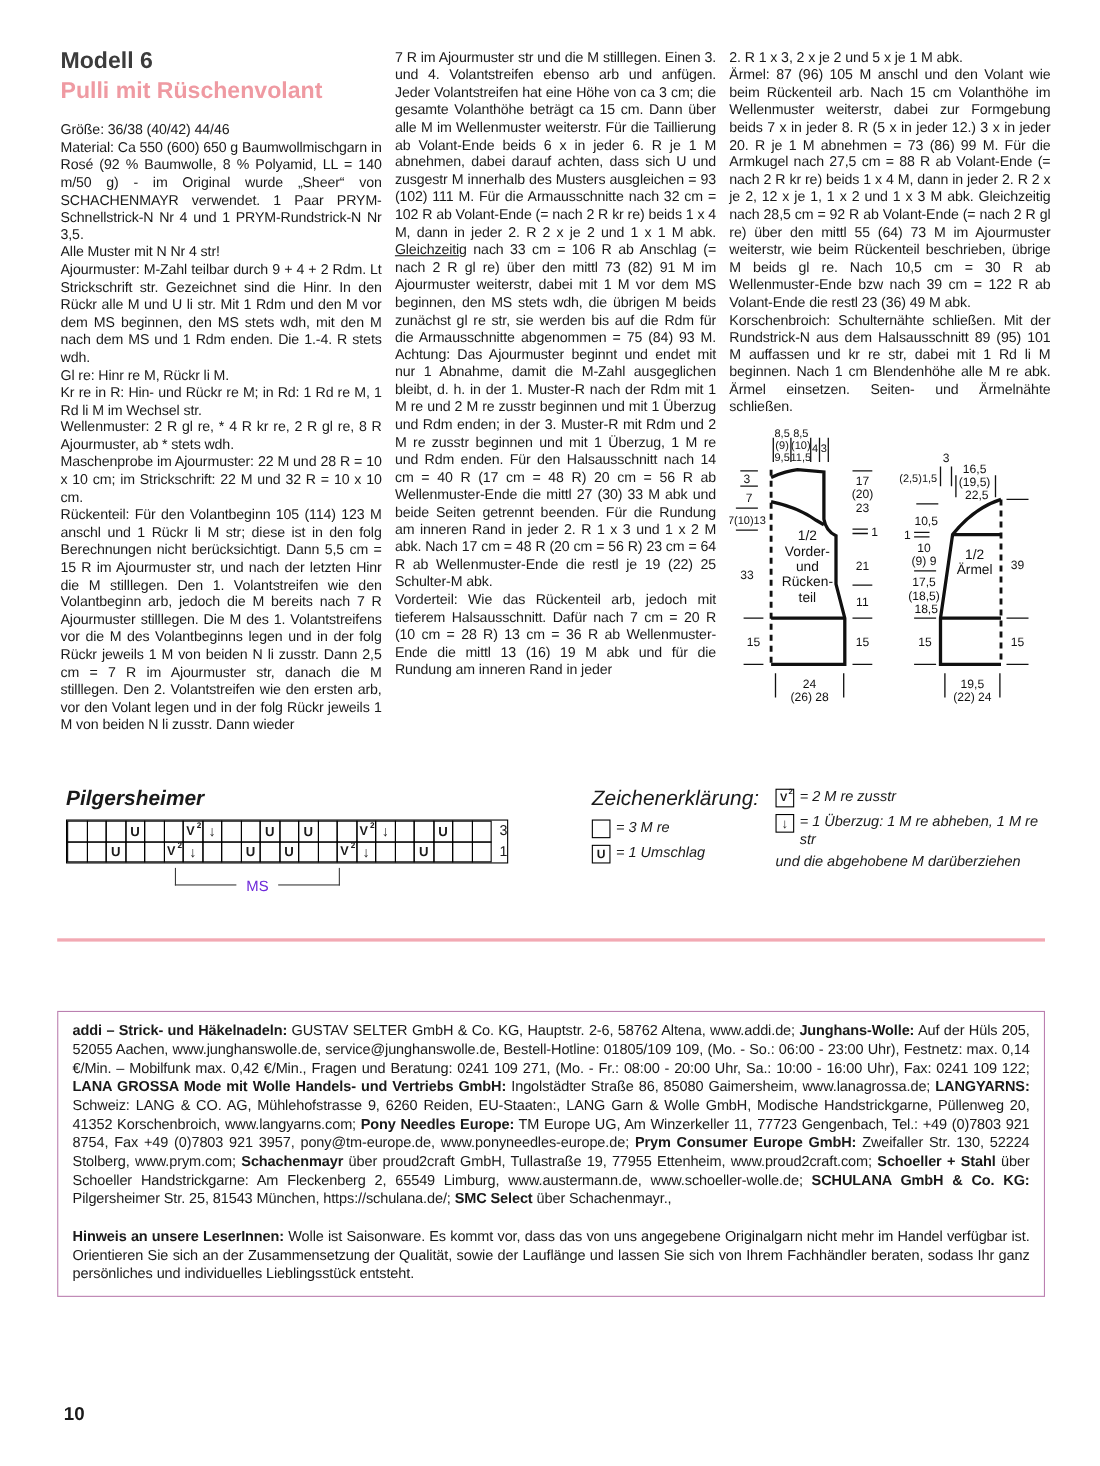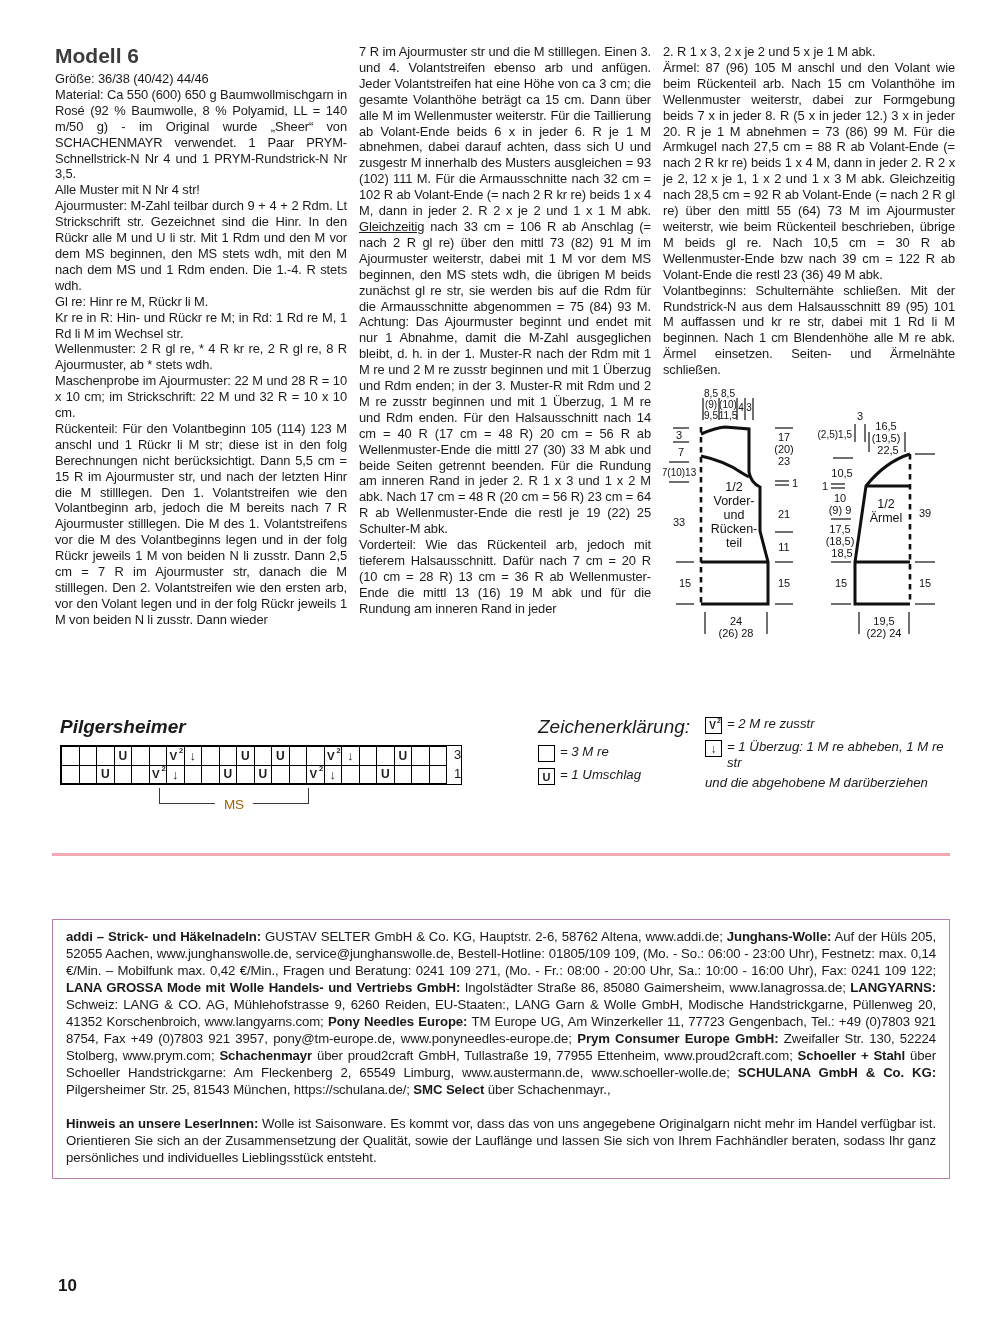--- a/index.html
+++ b/index.html
@@ -30,21 +30,21 @@
   .ss-cell:first-child{margin-left:0;}
   .g-u{font-size:12px;font-weight:600;}
   .g-a{font-size:13px;font-weight:bold;}
   .g-v{font-size:11.5px;font-weight:bold;position:relative;left:-2px;}
   .g-v sup{position:absolute;top:-4px;right:-6px;font-size:7.5px;font-weight:bold;}
   .ss-rowlabel{font-size:13px;margin-left:7px;line-height:17.5px;}
   .ss-wrap{position:relative;display:inline-block;}
   .ms-bracket{position:relative;margin-left:99px;width:148px;height:15px;
               border-left:1.6px solid #3a3a3a;border-right:1.6px solid #3a3a3a;border-bottom:1.6px solid #3a3a3a;}
   .ms-label{position:absolute;left:50%;bottom:-9px;transform:translateX(-50%);background:#fff;
-            padding:0 9px;font-size:13.5px;color:#a16207;}
+            padding:0 9px;font-size:13.5px;color:#6d28d9;}
   
   .legend{position:absolute;left:538px;top:716px;width:420px;display:flex;}
   .legend-col-left{width:167px;}
   .legend-col-right{flex:1;}
   .lg-title{font-size:19px;font-weight:normal;font-style:italic;margin:0 0 6px 0;}
   .lg-item{display:flex;align-items:flex-start;margin-bottom:5px;}
   .lg-sym{width:15px;height:15px;border:1.3px solid #000;display:flex;align-items:center;justify-content:center;
           flex:none;margin-right:5px;margin-top:1px;}
   .lg-sym .g-u{font-size:11px;}
   .lg-sym .g-a{font-size:12px;}
@@ -64,20 +64,21 @@
   .page-num{position:absolute;left:58px;top:1276px;font-size:17px;font-weight:bold;}
 </style>
 </head>
 <body>
 
 <div class="page">
 
   <div class="columns">
     <div class="col">
       <h2 class="h-model">Modell 6</h2>
+      <h2 class="h-title">Pulli mit Rüschenvolant</h2>
       <div>
           <p><b>Größe:</b><span> 36/38 (40/42) 44/46</span></p>
           <p><b>Material:</b><span> Ca 550 (600) 650 g Baumwollmischgarn in Rosé (92 % Baumwolle, 8 % Polyamid, LL = 140 m/50 g) - im Original wurde „Sheer“ von SCHACHENMAYR verwendet. 1 Paar PRYM-Schnellstrick-N Nr 4 und 1 PRYM-Rundstrick-N Nr 3,5.</span></p>
           <p><b>Alle Muster mit N Nr 4 str!</b></p>
           <p><b>Ajourmuster:</b><span> M-Zahl teilbar durch 9 + 4 + 2 Rdm. Lt Strickschrift str. Gezeichnet sind die Hinr. In den Rückr alle M und U li str. Mit 1 Rdm und den M vor dem MS beginnen, den MS stets wdh, mit den M nach dem MS und 1 Rdm enden. Die 1.-4. R stets wdh.</span></p>
           <p><b>Gl re:</b><span> Hinr re M, Rückr li M.</span></p>
           <p><b>Kr re in R:</b><span> Hin- und Rückr re M; </span><b>in Rd:</b><span> 1 Rd re M, 1 Rd li M im Wechsel str.</span></p>
           <p><b>Wellenmuster:</b><span> 2 R gl re, * 4 R kr re, 2 R gl re, 8 R Ajourmuster, ab * stets wdh.</span></p>
           <p><b>Maschenprobe im Ajourmuster:</b><span> 22 M und 28 R = 10 x 10 cm; </span><b>im Strickschrift:</b><span> 22 M und 32 R = 10 x 10 cm.</span></p>
           <p><b>Rückenteil:</b><span> Für den Volantbeginn 105 (114) 123 M anschl und 1 Rückr li M str; diese ist in den folg Berechnungen nicht berücksichtigt. Dann 5,5 cm = 15 R im Ajourmuster str, und nach der letzten Hinr die M stilllegen. Den 1. Volantstreifen wie den Volantbeginn arb, jedoch die M bereits nach 7 R Ajourmuster stilllegen. Die M des 1. Volantstreifens vor die M des Volantbeginns legen und in der folg Rückr jeweils 1 M von beiden N li zusstr. Dann 2,5 cm = 7 R im Ajourmuster str, danach die M stilllegen. Den 2. Volantstreifen wie den ersten arb, vor den Volant legen und in der folg Rückr jeweils 1 M von beiden N li zusstr. Dann wieder</span></p>
@@ -86,21 +87,21 @@
     <div class="col">
       <div>
           <p><span>7 R im Ajourmuster str und die M stilllegen. Einen 3. und 4. Volantstreifen ebenso arb und anfügen. Jeder Volantstreifen hat eine Höhe von ca 3 cm; die gesamte Volanthöhe beträgt ca 15 cm. Dann über alle M im Wellenmuster weiterstr. Für die Taillierung ab Volant-Ende beids 6 x in jeder 6. R je 1 M abnehmen, dabei darauf achten, dass sich U und zusgestr M innerhalb des Musters ausgleichen = 93 (102) 111 M. Für die Armausschnitte nach 32 cm = 102 R ab Volant-Ende (= nach 2 R kr re) beids 1 x 4 M, dann in jeder 2. R 2 x je 2 und 1 x 1 M abk. </span><u>Gleichzeitig</u><span> nach 33 cm = 106 R ab Anschlag (= nach 2 R gl re) über den mittl 73 (82) 91 M im Ajourmuster weiterstr, dabei mit 1 M vor dem MS beginnen, den MS stets wdh, die übrigen M beids zunächst gl re str, sie werden bis auf die Rdm für die Armausschnitte abgenommen = 75 (84) 93 M. </span><b>Achtung:</b><span> Das Ajourmuster beginnt und endet mit nur 1 Abnahme, damit die M-Zahl ausgeglichen bleibt, d. h. in der 1. Muster-R nach der Rdm mit 1 M re und 2 M re zusstr beginnen und mit 1 Überzug und Rdm enden; in der 3. Muster-R mit Rdm und 2 M re zusstr beginnen und mit 1 Überzug, 1 M re und Rdm enden. Für den Halsausschnitt nach 14 cm = 40 R (17 cm = 48 R) 20 cm = 56 R ab Wellenmuster-Ende die mittl 27 (30) 33 M abk und beide Seiten getrennt beenden. Für die Rundung am inneren Rand in jeder 2. R 1 x 3 und 1 x 2 M abk. Nach 17 cm = 48 R (20 cm = 56 R) 23 cm = 64 R ab Wellenmuster-Ende die restl je 19 (22) 25 Schulter-M abk.</span></p>
           <p><b>Vorderteil:</b><span> Wie das Rückenteil arb, jedoch mit tieferem Halsausschnitt. Dafür nach 7 cm = 20 R (10 cm = 28 R) 13 cm = 36 R ab Wellenmuster-Ende die mittl 13 (16) 19 M abk und für die Rundung am inneren Rand in jeder</span></p>
         </div>
     </div>
     <div class="col">
       <div>
           <p><span>2. R 1 x 3, 2 x je 2 und 5 x je 1 M abk.</span></p>
           <p><b>Ärmel:</b><span> 87 (96) 105 M anschl und den Volant wie beim Rückenteil arb. Nach 15 cm Volanthöhe im Wellenmuster weiterstr, dabei zur Formgebung beids 7 x in jeder 8. R (5 x in jeder 12.) 3 x in jeder 20. R je 1 M abnehmen = 73 (86) 99 M. Für die Armkugel nach 27,5 cm = 88 R ab Volant-Ende (= nach 2 R kr re) beids 1 x 4 M, dann in jeder 2. R 2 x je 2, 12 x je 1, 1 x 2 und 1 x 3 M abk. Gleichzeitig nach 28,5 cm = 92 R ab Volant-Ende (= nach 2 R gl re) über den mittl 55 (64) 73 M im Ajourmuster weiterstr, wie beim Rückenteil beschrieben, übrige M beids gl re. Nach 10,5 cm = 30 R ab Wellenmuster-Ende bzw nach 39 cm = 122 R ab Volant-Ende die restl 23 (36) 49 M abk.</span></p>
-          <p><b>Volantbeginns:</b><span> Schulternähte schließen. Mit der Rundstrick-N aus dem Halsausschnitt 89 (95) 101 M auffassen und kr re str, dabei mit 1 Rd li M beginnen. Nach 1 cm Blendenhöhe alle M re abk. Ärmel einsetzen. Seiten- und Ärmelnähte schließen.</span></p>
+          <p><b>Korschenbroich:</b><span> Schulternähte schließen. Mit der Rundstrick-N aus dem Halsausschnitt 89 (95) 101 M auffassen und kr re str, dabei mit 1 Rd li M beginnen. Nach 1 cm Blendenhöhe alle M re abk. Ärmel einsetzen. Seiten- und Ärmelnähte schließen.</span></p>
         </div>
 
       <div class="schematic">
         <svg width="292" height="262" viewBox="0 0 292 262">
 
           <g stroke="#111" fill="none">
             <line x1="38" y1="43" x2="38" y2="220" stroke-width="2.6" stroke-dasharray="5.5,4.5"></line>
             <path d="M38,50 Q52,44 62,43 L86,45 L86,88 Q88,99 97,103 L97,147 L105,178 L105,220 L38,220" stroke-width="3"></path>
             <path d="M38,72 Q62,77 79,89 L86,93" stroke-width="3"></path>
             <line x1="38" y1="178" x2="105" y2="178" stroke-width="3"></line>

